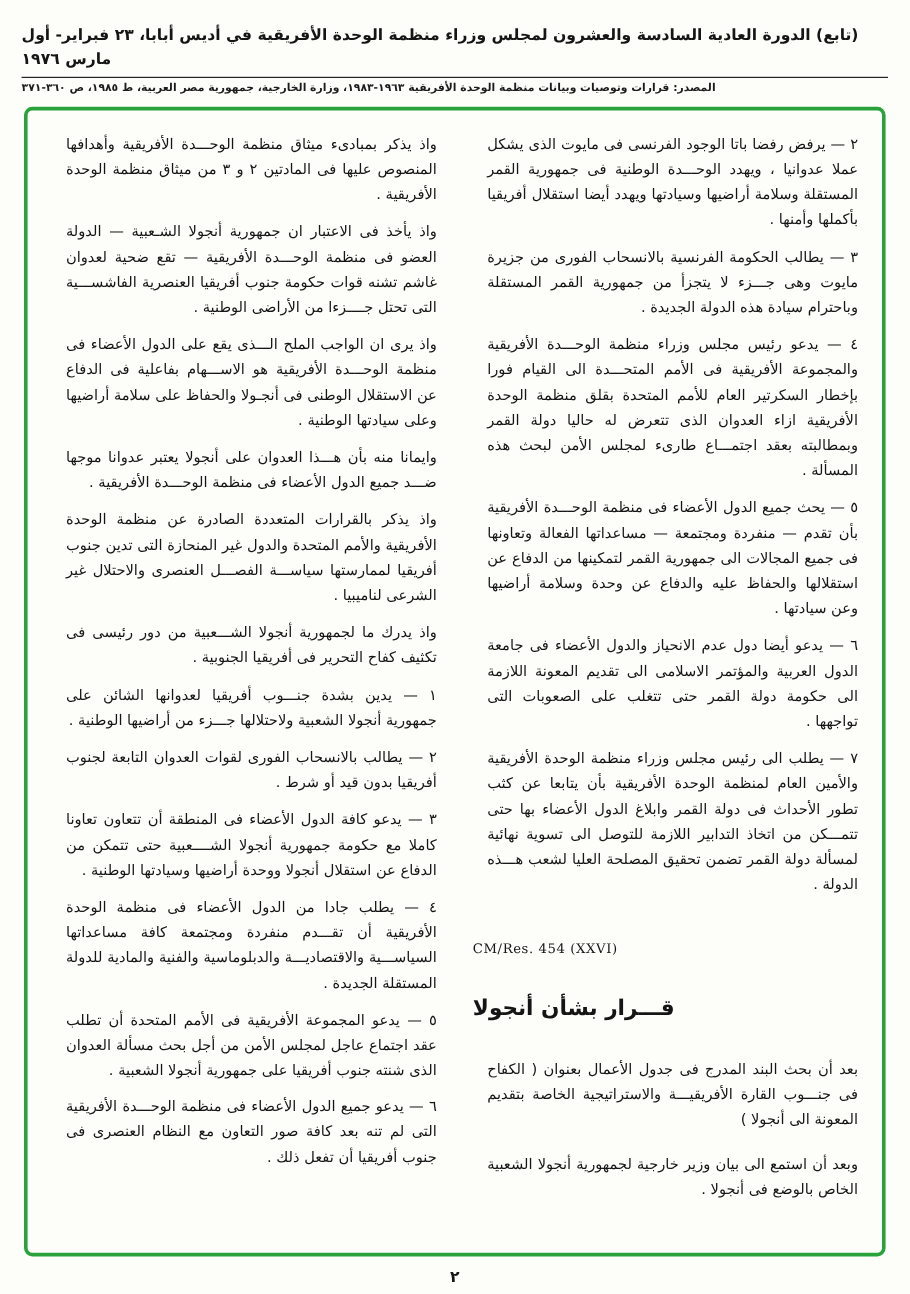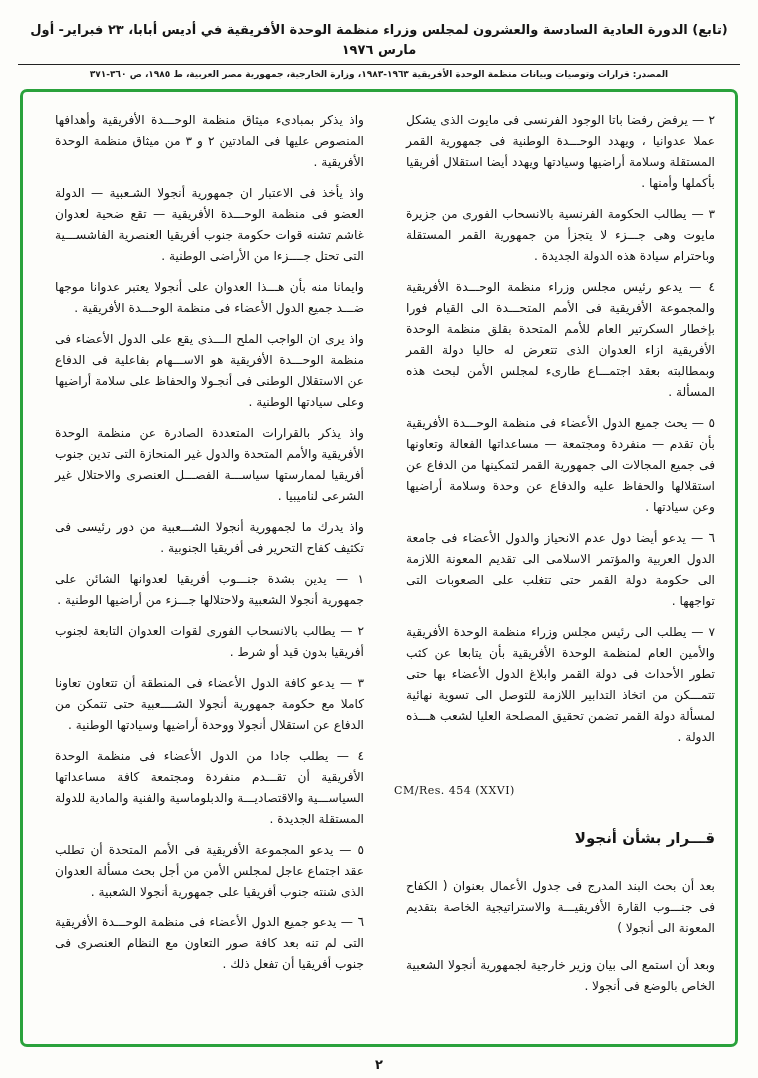--- a/index.html
+++ b/index.html
@@ -8,21 +8,21 @@
     width: 758px; height: 1078px;
     background: #fdfdfa;
     font-family: "DejaVu Sans", sans-serif;
     color: #151515;
     position: relative;
     overflow: hidden;
   }
   .page { position: absolute; inset: 0; }
 
   
-  .header { padding: 20px 18px 0 18px; text-align: center; }
+  .header { padding: 20px 18px 0 18px; text-align: left; }
   .header-line1 { font-weight: bold; font-size: 13px; line-height: 1.5; }
   .header-rule { border: none; border-top: 1.5px solid #222; margin: 5px 0 3px 0; }
   .header-line2 { font-weight: bold; font-size: 9px; line-height: 1.4; color: #1c1c1c; }
 
   
   .content-frame {
     position: absolute;
     top: 89px; right: 20px; left: 20px; bottom: 31px;
     border: 3px solid #2aa23c;
     border-radius: 7px;
@@ -41,23 +41,23 @@
 
   .resolution-code {
     direction: ltr;
     text-align: left;
     font-family: "DejaVu Serif", serif;
     font-size: 11px;
     margin: 34px 0 26px 0 !important;
     letter-spacing: 0.5px;
   }
   .resolution-title {
-    text-align: right;
+    text-align: left;
     font-weight: bold;
-    font-size: 15px;
+    font-size: 18px;
     margin: 0 0 24px 0 !important;
   }
   .preamble p { margin-bottom: 16px; }
 
   
   .footer {
     position: absolute;
     bottom: 6px; left: 0; right: 0;
     text-align: center;
     font-weight: bold;
@@ -89,22 +89,22 @@
         <p class="resolution-title">قـــرار بشأن أنجولا</p>
         <div class="preamble">
           <p>بعد أن بحث البند المدرج فى جدول الأعمال بعنوان ( الكفاح فى جنـــوب القارة الأفريقيـــة والاستراتيجية الخاصة بتقديم المعونة الى أنجولا )</p>
           <p>وبعد أن استمع الى بيان وزير خارجية لجمهورية أنجولا الشعبية الخاص بالوضع فى أنجولا .</p>
         </div>
       </div>
 
       <div class="col">
         <p>واذ يذكر بمبادىء ميثاق منظمة الوحـــدة الأفريقية وأهدافها المنصوص عليها فى المادتين ٢ و ٣ من ميثاق منظمة الوحدة الأفريقية .</p>
         <p>واذ يأخذ فى الاعتبار ان جمهورية أنجولا الشـعبية — الدولة العضو فى منظمة الوحـــدة الأفريقية — تقع ضحية لعدوان غاشم تشنه قوات حكومة جنوب أفريقيا العنصرية الفاشســـية التى تحتل جــــزءا من الأراضى الوطنية .</p>
+        <p>واذ يرى ان الواجب الملح الـــذى يقع على الدول الأعضاء فى منظمة الوحـــدة الأفريقية هو الاســـهام بفاعلية فى الدفاع عن الاستقلال الوطنى فى أنجـولا والحفاظ على سلامة أراضيها وعلى سيادتها الوطنية .</p>
         <p>وايمانا منه بأن هـــذا العدوان على أنجولا يعتبر عدوانا موجها ضـــد جميع الدول الأعضاء فى منظمة الوحـــدة الأفريقية .</p>
-        <p>واذ يرى ان الواجب الملح الـــذى يقع على الدول الأعضاء فى منظمة الوحـــدة الأفريقية هو الاســـهام بفاعلية فى الدفاع عن الاستقلال الوطنى فى أنجـولا والحفاظ على سلامة أراضيها وعلى سيادتها الوطنية .</p>
         <p>واذ يذكر بالقرارات المتعددة الصادرة عن منظمة الوحدة الأفريقية والأمم المتحدة والدول غير المنحازة التى تدين جنوب أفريقيا لممارستها سياســـة الفصـــل العنصرى والاحتلال غير الشرعى لناميبيا .</p>
         <p>واذ يدرك ما لجمهورية أنجولا الشـــعبية من دور رئيسى فى تكثيف كفاح التحرير فى أفريقيا الجنوبية .</p>
         <p>١ — يدين بشدة جنـــوب أفريقيا لعدوانها الشائن على جمهورية أنجولا الشعبية ولاحتلالها جـــزء من أراضيها الوطنية .</p>
         <p>٢ — يطالب بالانسحاب الفورى لقوات العدوان التابعة لجنوب أفريقيا بدون قيد أو شرط .</p>
         <p>٣ — يدعو كافة الدول الأعضاء فى المنطقة أن تتعاون تعاونا كاملا مع حكومة جمهورية أنجولا الشــــعبية حتى تتمكن من الدفاع عن استقلال أنجولا ووحدة أراضيها وسيادتها الوطنية .</p>
         <p>٤ — يطلب جادا من الدول الأعضاء فى منظمة الوحدة الأفريقية أن تقـــدم منفردة ومجتمعة كافة مساعداتها السياســـية والاقتصاديـــة والدبلوماسية والفنية والمادية للدولة المستقلة الجديدة .</p>
         <p>٥ — يدعو المجموعة الأفريقية فى الأمم المتحدة أن تطلب عقد اجتماع عاجل لمجلس الأمن من أجل بحث مسألة العدوان الذى شنته جنوب أفريقيا على جمهورية أنجولا الشعبية .</p>
         <p>٦ — يدعو جميع الدول الأعضاء فى منظمة الوحـــدة الأفريقية التى لم تنه بعد كافة صور التعاون مع النظام العنصرى فى جنوب أفريقيا أن تفعل ذلك .</p>
       </div>
 

